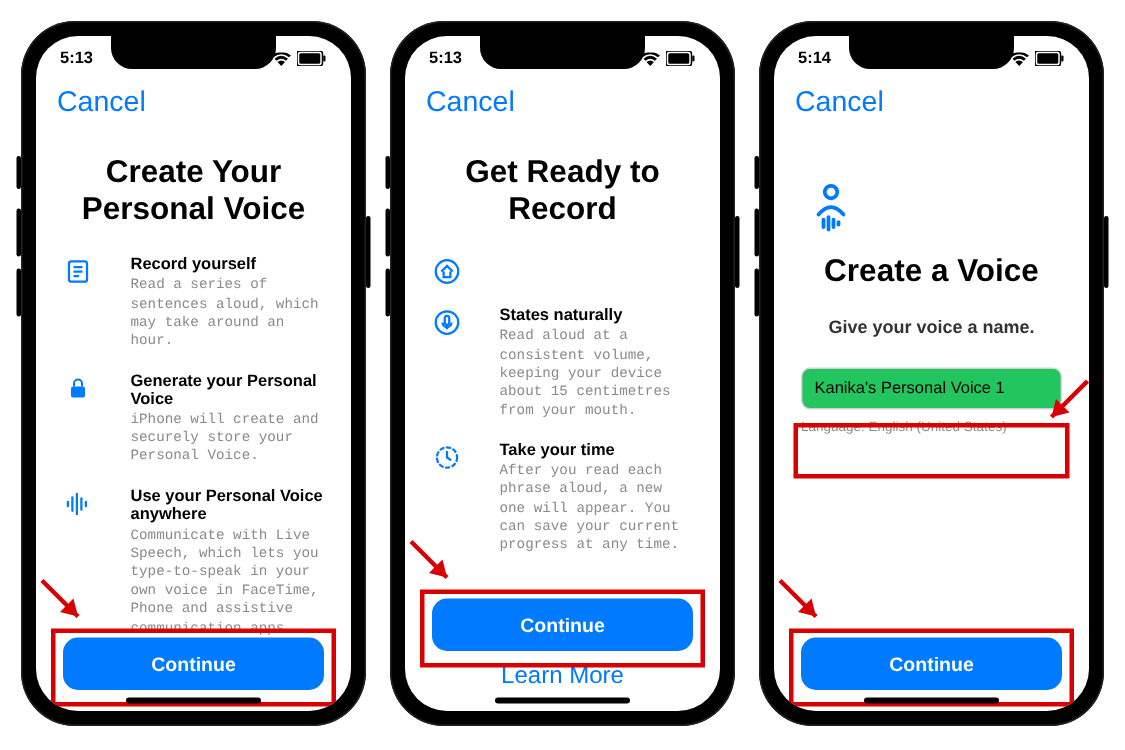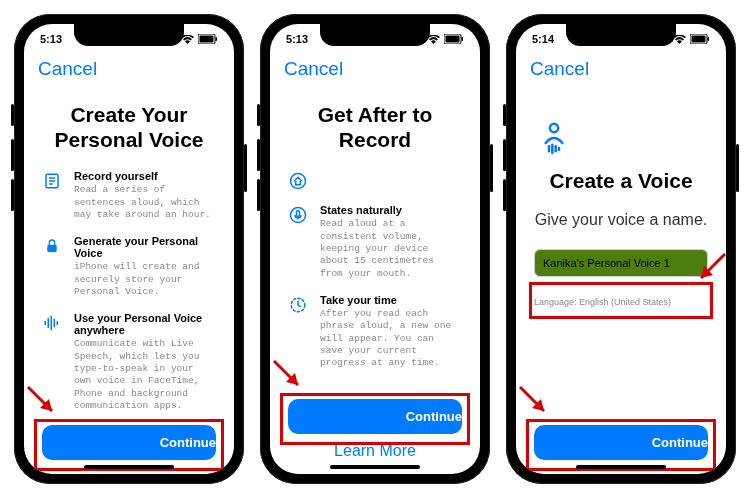--- a/index.html
+++ b/index.html
@@ -75,21 +75,21 @@
   .title {
     font-size: 21px;
     font-weight: 700;
     text-align: center;
     line-height: 1.2;
     color: #000;
     margin: 12px 0 18px;
   }
   .item {
     display: flex;
-    gap: 12px;
+    gap: 25px;
     margin-bottom: 14px;
   }
   .item .icon-box {
     flex: 0 0 20px;
     display: flex;
     justify-content: center;
     padding-top: 2px;
     color: #007AFF;
   }
   .item-text .label {
@@ -104,21 +104,21 @@
     line-height: 1.3;
     font-family: Liberation Mono, monospace;
   }
   .bottom-area {
     padding: 0 18px 14px;
     position: relative;
   }
   .continue-btn {
     background: #007AFF;
     color: #fff;
-    text-align: right;
+    text-align: center;
     padding: 10px 0;
     border-radius: 10px;
     font-size: 13px;
     font-weight: 600;
   }
   .highlight {
     border: 3px solid #d80000;
     position: absolute;
     pointer-events: none;
   }
@@ -142,37 +142,38 @@
     position: absolute;
     pointer-events: none;
   }
   .hero-icon {
     text-align: center;
     margin-top: 28px;
     color: #007AFF;
   }
   .subtitle {
     text-align: center;
-    font-size: 16px;
+    font-size: 12px;
     color: #333;
     margin-top: 8px;
+    font-weight: bold;
   }
   .input-box {
     margin-top: 20px;
     border: 1px solid #d0d0d5;
     border-radius: 6px;
     padding: 7px 8px;
     font-size: 11px;
     color: #000;
-    background: #4d7c0f;
+    background: #22c55e;
   }
   .lang {
     font-size: 9px;
     color: #8a8a8e;
-    margin-top: 20px;
+    margin-top: 6px;
   }
   svg { display: block; }
 </style>
 </head>
 <body>
 
 <div class="phone">
   <div class="side-btn left1"></div>
   <div class="side-btn left2"></div>
   <div class="side-btn left3"></div>
@@ -235,21 +236,21 @@
           <svg width="18" height="18" viewBox="0 0 24 24" fill="none" stroke="#007AFF" stroke-width="2" stroke-linecap="round">
               <line x1="3" y1="10" x2="3" y2="14"></line>
               <line x1="7" y1="6" x2="7" y2="18"></line>
               <line x1="11" y1="3" x2="11" y2="21"></line>
               <line x1="15" y1="7" x2="15" y2="17"></line>
               <line x1="19" y1="10" x2="19" y2="14"></line>
             </svg>
         </div>
         <div class="item-text">
           <div class="label">Use your Personal Voice anywhere</div>
-          <div class="desc">Communicate with Live Speech, which lets you type-to-speak in your own voice in FaceTime, Phone and background communication apps.</div>
+          <div class="desc">Communicate with Live Speech, which lets you type-to-speak in your own voice in FaceTime, Phone and assistive communication apps.</div>
         </div>
       </div>
     </div>
     <div class="bottom-area">
       <div class="highlight" style="left:10px;right:10px;top:-6px;height:52px;"></div>
       <div class="continue-btn">Continue</div>
       <svg class="arrow" style="left:-2px;top:-44px" width="42" height="42" viewBox="0 0 42 42">
           <line x1="6" y1="6" x2="30" y2="30" stroke="#d80000" stroke-width="3"></line>
           <polygon points="30,30 18,27 27,18" fill="#d80000"></polygon>
         </svg>
@@ -279,21 +280,21 @@
           </svg>
         <svg width="20" height="10" viewBox="0 0 20 10">
             <rect x="0" y="0" width="17" height="10" rx="2" fill="none" stroke="#000" stroke-width="1"></rect>
             <rect x="1.5" y="1.5" width="14" height="7" rx="1" fill="#000"></rect>
             <rect x="17.5" y="3" width="1.5" height="4" rx="0.7" fill="#000"></rect>
           </svg>
       </span>
     </div>
     <div class="cancel-row"><span>Cancel</span></div>
     <div class="content">
-      <div class="title">Get After to Record</div>
+      <div class="title">Get Ready to Record</div>
 
       <div class="item">
         <div class="icon-box">
           <svg width="18" height="18" viewBox="0 0 24 24" fill="none" stroke="#007AFF" stroke-width="2">
               <circle cx="12" cy="12" r="10"></circle>
               <path d="M7 12 L12 7 L17 12 M9 12 V17 H15 V12"></path>
             </svg>
         </div>
       </div>
 

